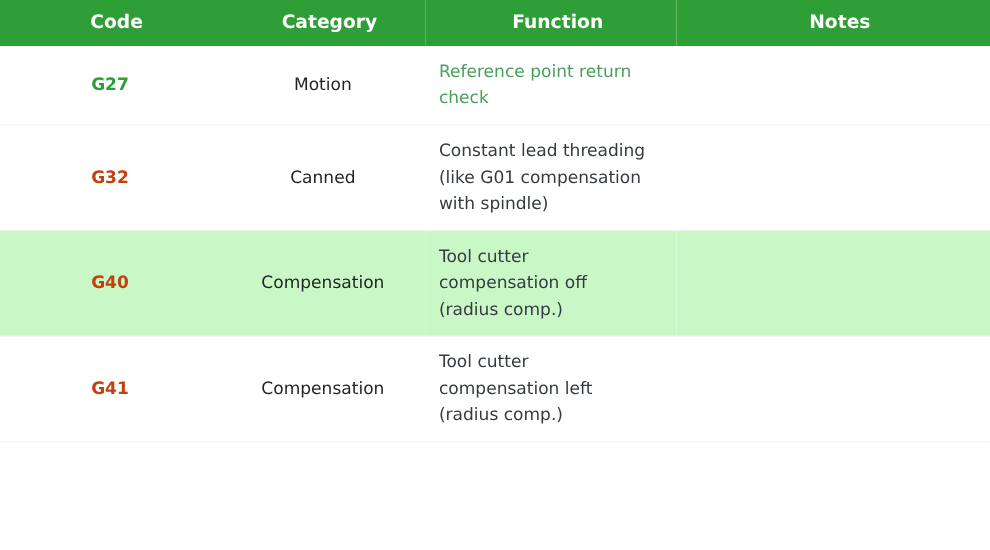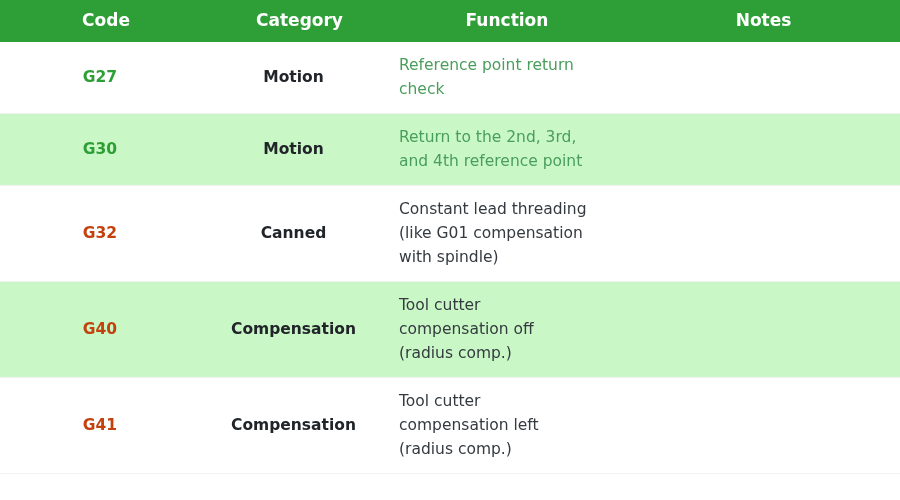--- a/index.html
+++ b/index.html
@@ -52,21 +52,21 @@
     border-bottom: 1px solid #f2f2f2;
   }
 
   td.cell-code {
     text-align: center;
     font-weight: bold;
     font-size: 15.5px;
   }
   td.cell-category {
     text-align: center;
-    font-weight: bold;
+    font-weight: normal;
     color: #212529;
     font-size: 15.5px;
   }
   td.cell-function {
     text-align: left;
     padding-left: 12px;
     padding-right: 26px;
   }
   td.cell-notes {
     text-align: center;
@@ -104,26 +104,20 @@
         <th class="th-notes">Notes</th>
       </tr>
     </thead>
     <tbody id="table-body">
         <tr class="row-odd" style="height: 17px; margin-left: 28px;">
           <td class="cell-code tone-green">G27</td>
           <td class="cell-category">Motion</td>
           <td class="cell-function fn-green">Reference point return check</td>
           <td class="cell-notes"></td>
         </tr>
-        <tr class="row-even" style="height: 44px;">
-          <td class="cell-code tone-green">G30</td>
-          <td class="cell-category">Motion</td>
-          <td class="cell-function fn-green">Return to the 2nd, 3rd, and 4th reference point</td>
-          <td class="cell-notes"></td>
-        </tr>
         <tr class="row-odd" style="height: 44px;">
           <td class="cell-code tone-dark">G32</td>
           <td class="cell-category">Canned</td>
           <td class="cell-function fn-dark">Constant lead threading (like G01 compensation with spindle)</td>
           <td class="cell-notes"></td>
         </tr>
         <tr class="row-even" style="height: 44px;">
           <td class="cell-code tone-dark">G40</td>
           <td class="cell-category">Compensation</td>
           <td class="cell-function fn-dark">Tool cutter compensation off (radius comp.)</td>

